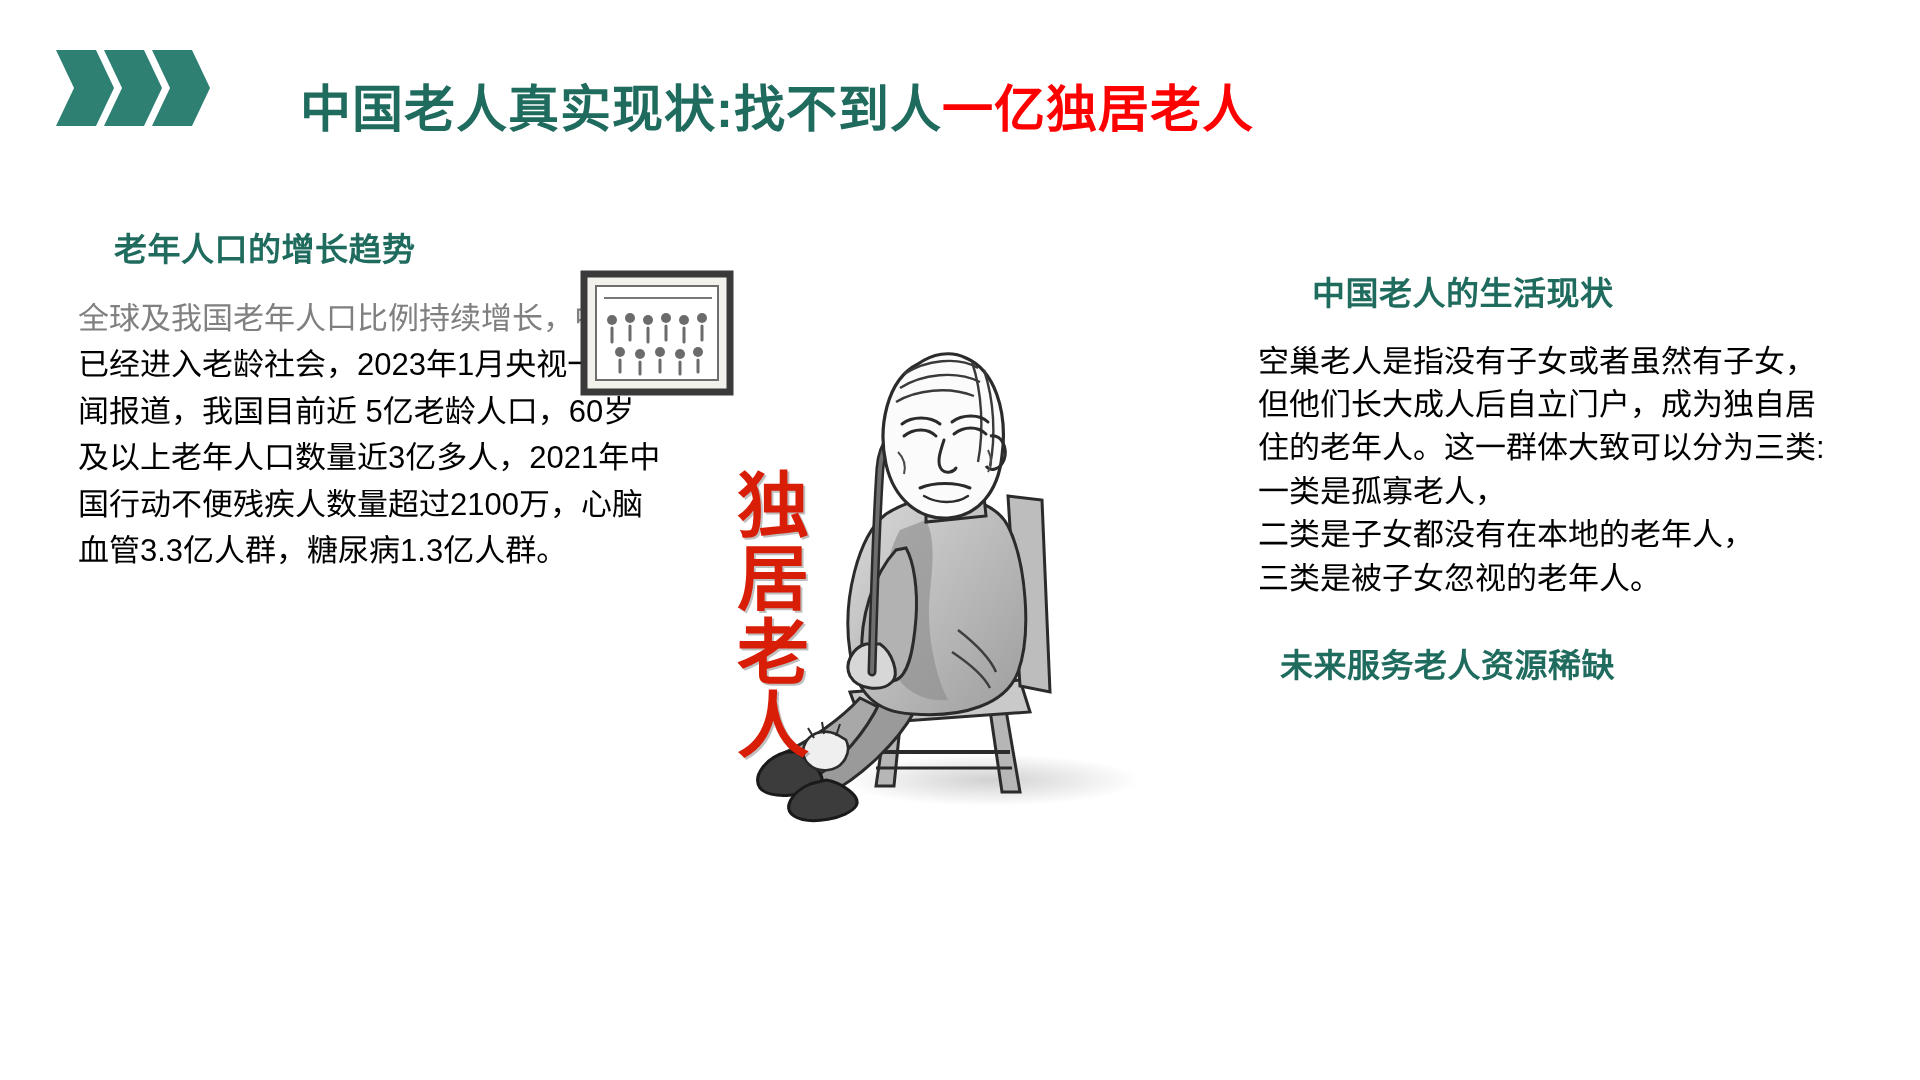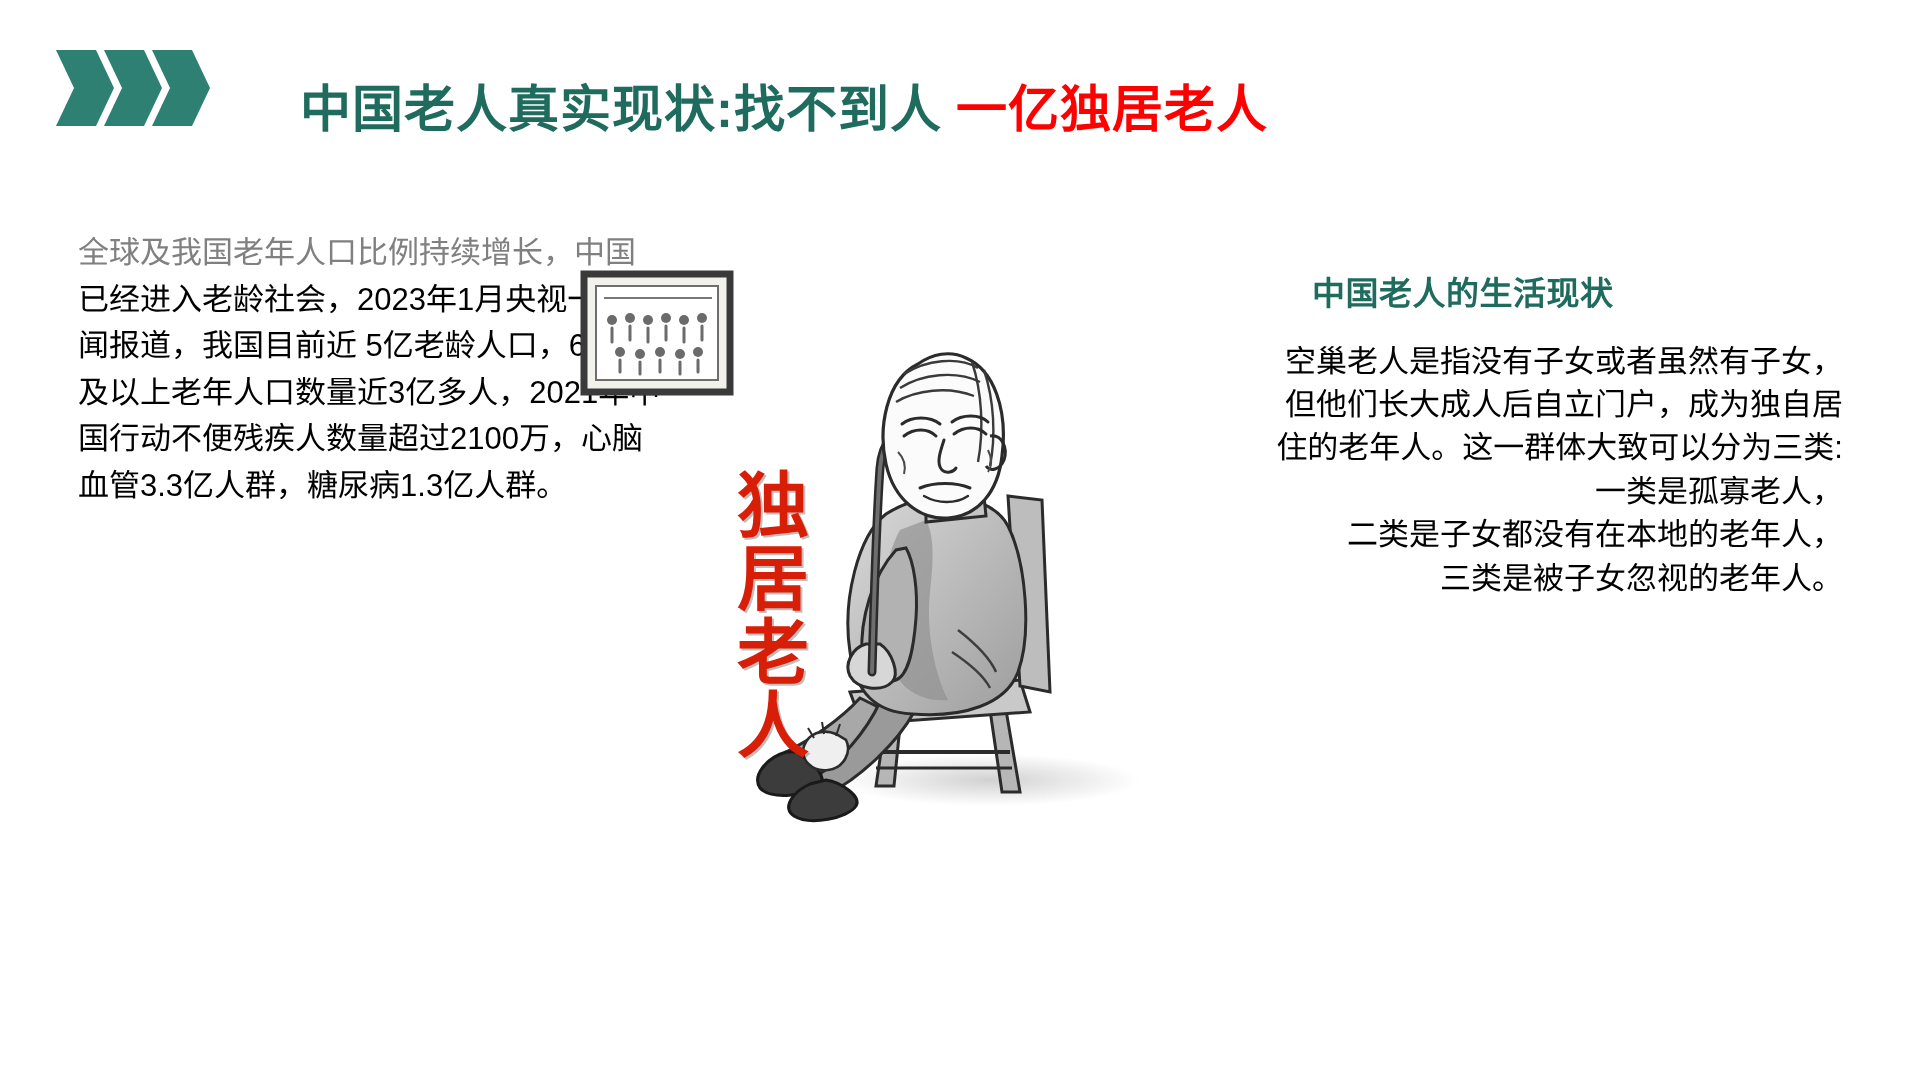--- a/index.html
+++ b/index.html
@@ -32,21 +32,21 @@
     top: 78px;
     width: 1200px;
     height: 70px;
     white-space: nowrap;
     font-size: 51px;
     font-weight: bold;
     letter-spacing: 1px;
     line-height: 64px;
   }
   .title-main { color: #1F6B5E; }
-  .title-accent { color: #FF0000; margin-left: 14px; }
+  .title-accent { color: #FF0000; margin-left: 0; }
 
   
   .col {
     position: absolute;
     top: 230px;
     width: 585px;
   }
   .col-left  { left: 78px; }
   .col-right { left: 1258px; }
 
@@ -68,21 +68,21 @@
     line-height: 1.50;
     color: #000000;
     margin: 0;
     letter-spacing: 0px;
     white-space: pre-wrap;
   }
   .body-text.muted-first::first-line {
     color: #808080;
   }
   .body-text.indent { padding-left: 8px; }
-  .body-text.tight { line-height: 1.40; text-align: right; }
+  .body-text.tight { line-height: 1.40; }
   .gap-2 { height: 42px; }
   .gap-3 { height: 46px; }
 
   
   .illustration {
     position: absolute;
     left: 690px;
     top: 300px;
     width: 540px;
     height: 540px;
@@ -112,20 +112,21 @@
   <polygon points="48,2 88,2 106,40 88,78 48,78 66,40" fill="#2E8072"></polygon>
   <polygon points="96,2 136,2 154,40 136,78 96,78 114,40" fill="#2E8072"></polygon>
 </svg>
 
 <div class="slide-title">
   <span class="title-main">中国老人真实现状:找不到人</span><span class="title-accent">一亿独居老人</span>
 </div>
 
 <div class="col col-left">
 
+  <h2 class="section-heading heading-indent-1">老年人口的增长趋势</h2>
 
   <p class="body-text muted-first">全球及我国老年人口比例持续增长，中国已经进入老龄社会，2023年1月央视一台新闻报道，我国目前近 5亿老龄人口，60岁及以上老年人口数量近3亿多人，2021年中国行动不便残疾人数量超过2100万，心脑血管3.3亿人群，糖尿病1.3亿人群。</p>
 
   <div class="gap-2"></div>
 
 
 </div>
 
 <div class="illustration">
   <svg class="illu-svg" viewBox="0 0 540 540" aria-hidden="true">
@@ -274,14 +275,15 @@
 
   <h2 class="section-heading heading-indent-r1">中国老人的生活现状</h2>
 
   <p class="body-text tight">空巢老人是指没有子女或者虽然有子女，但他们长大成人后自立门户，成为独自居住的老年人。这一群体大致可以分为三类:
 一类是孤寡老人，
 二类是子女都没有在本地的老年人，
 三类是被子女忽视的老年人。</p>
 
   <div class="gap-3"></div>
 
+  <h2 class="section-heading heading-indent-r2">未来服务老人资源稀缺</h2>
 
 </div>
 
 </body></html>

